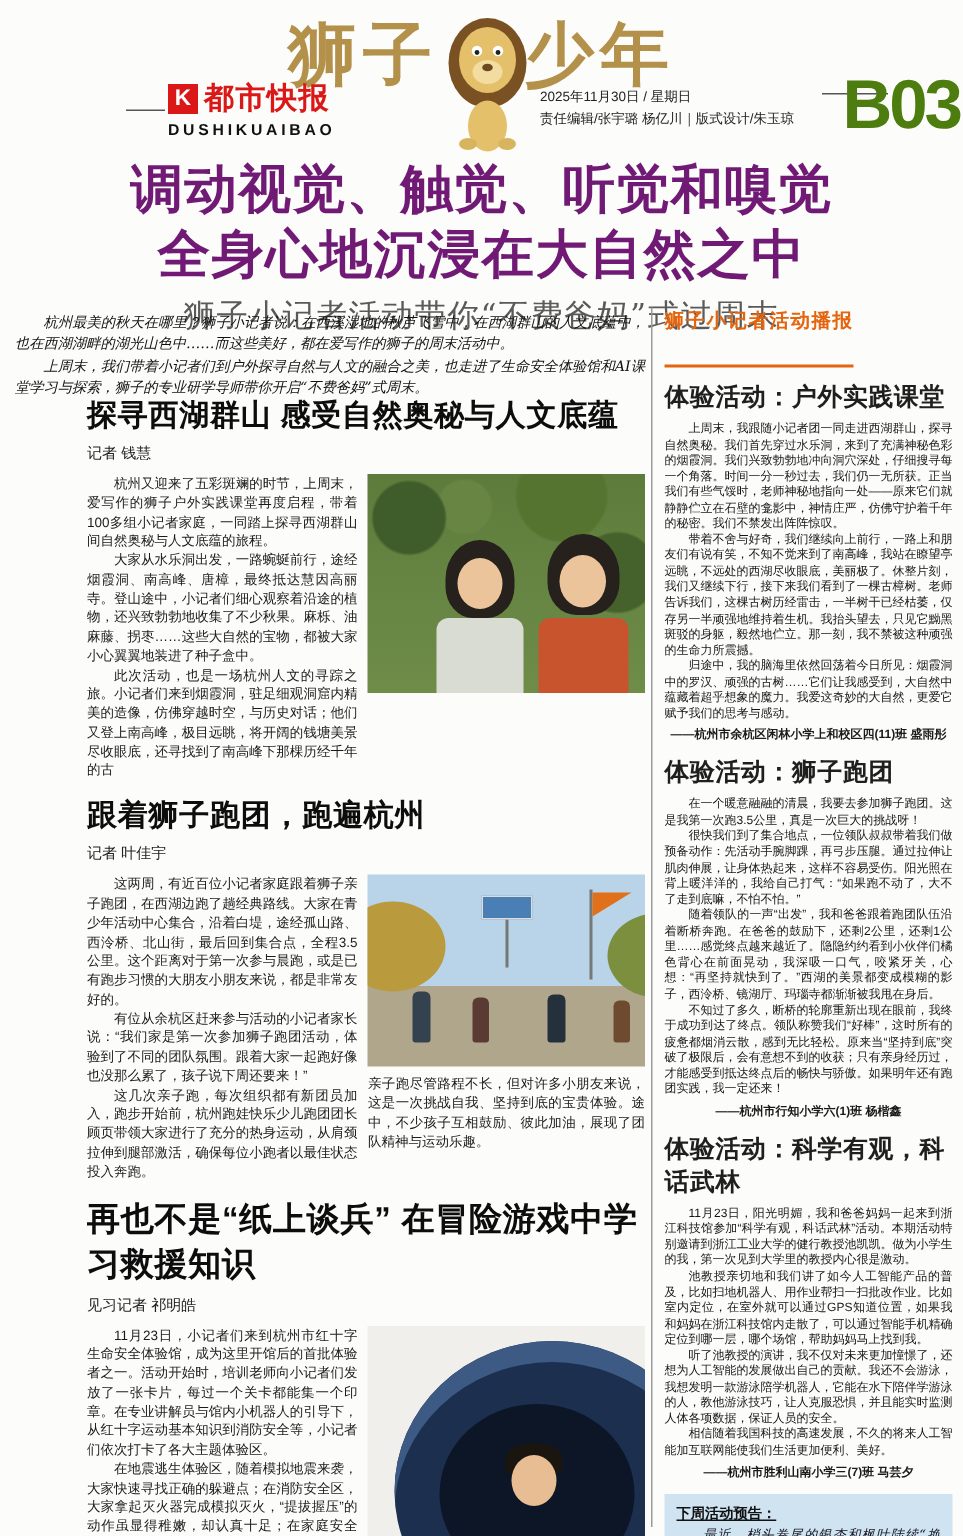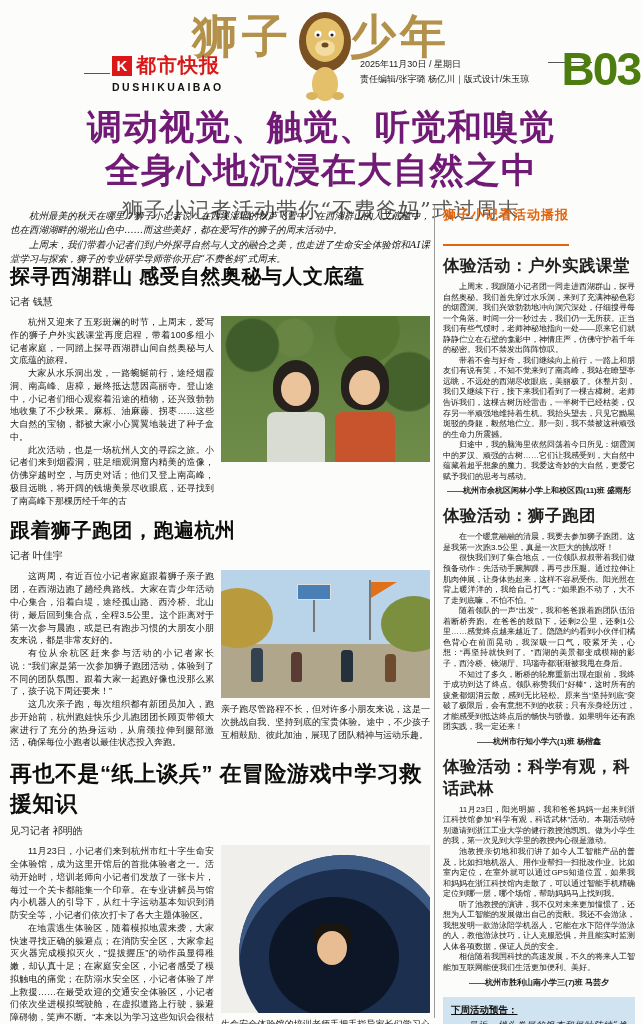--- a/index.html
+++ b/index.html
@@ -34,21 +34,21 @@
           font-family:"DejaVu Serif","Liberation Serif",serif; letter-spacing:1px; }
   
   .intro { position:absolute; top:209px; left:10px; width:420px;
            font-family:"DejaVu Serif","Liberation Serif",serif; font-style:italic;
            font-size:9.5px; line-height:1.5; text-align:justify; color:#111; }
   .intro p { text-indent:2em; }
   
   .vdiv { position:absolute; left:434px; top:205px; bottom:6px; width:1px; background:#9a9a9a; }
   
   .main { position:absolute; top:263px; left:10px; width:420px; }
-  .art { margin-bottom:10px; }
+  .art { margin-bottom:10px;margin-left:48px; }
   .art-title { font-size:20px; font-weight:900; color:#0d0d0d; letter-spacing:0.5px; }
   .art-title.wide { font-size:22px; }
   .byline { font-size:10px; color:#222; margin:5px 0 7px; }
   .art-row { display:flex; gap:7px; }
   .col-txt { width:204px; }
   .col-side { width:209px; }
   .bt { font-size:9px; line-height:1.42; text-align:justify; }
   .bt p { text-indent:2em; }
   .cont { margin-top:5px; }
   .cont p { text-indent:0; }

